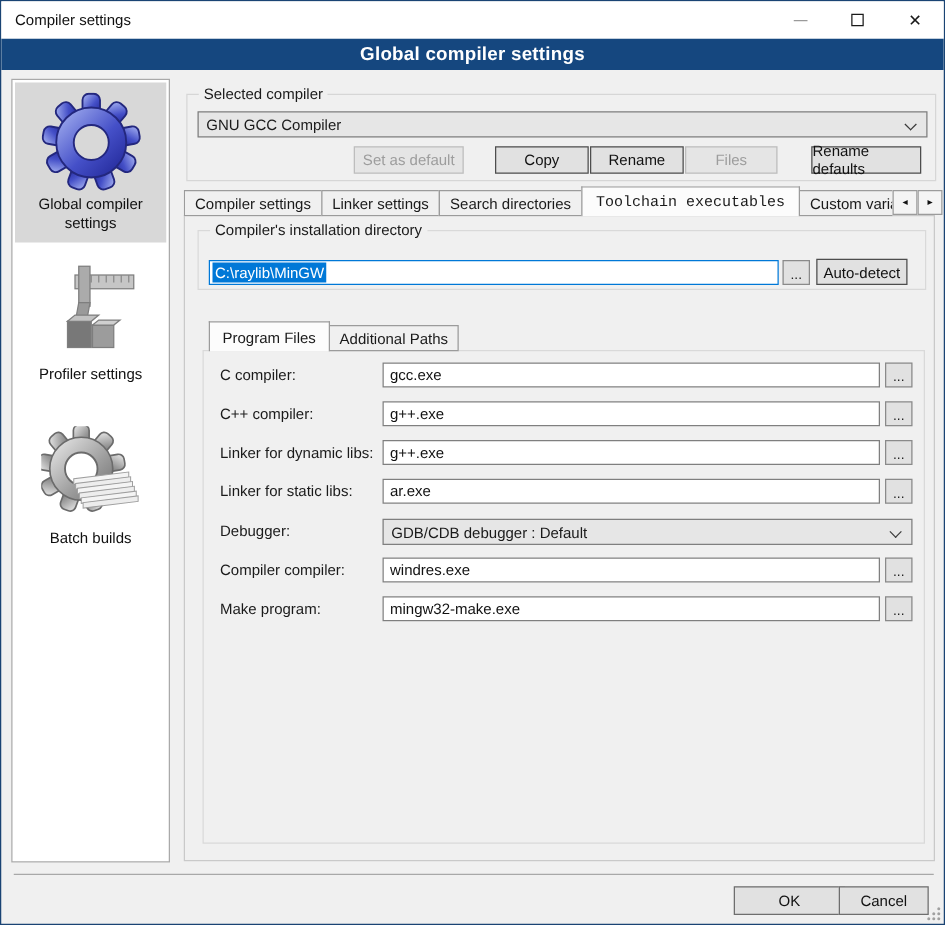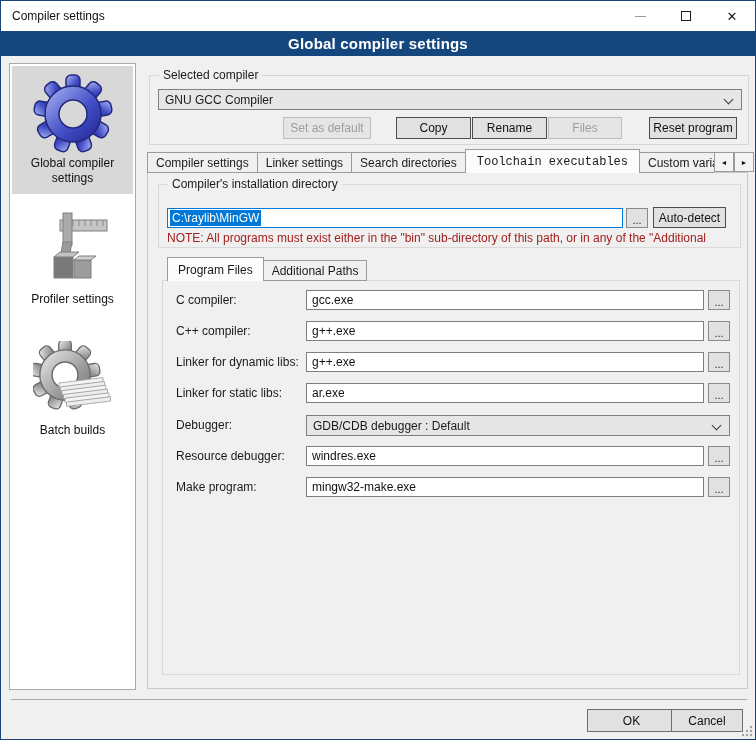--- a/index.html
+++ b/index.html
@@ -68,21 +68,21 @@
   .tab-scroll { position:absolute; top:151px; width:20px; height:20px; background:#F4F4F4;
                 border:1px solid #9B9B9B; display:flex; align-items:center; justify-content:center;
                 font-size:7px; color:#111; z-index:5; }
   .ts-left  { left:713px; }
   .ts-right { left:733px; }
 
   
   .tab-page { position:absolute; left:146px; top:171px; width:601px; height:517px;
               border:1px solid #C9C9C9; background:#F0F0F0; z-index:2; }
 
-  .g-install { left:10px; top:11px; width:583px; height:64px; border-color:#D9D9D9; }
+  .g-install { left:10px; top:11px; width:583px; height:48px; border-color:#D9D9D9; }
   .install-input { position:absolute; left:8px; top:23px; width:456px; height:20px;
                    background:#fff; border:1px solid #0078D7; display:flex; align-items:center;
                    padding-left:2px; overflow:hidden; white-space:nowrap; }
   .install-input .sel { background:#0078D7; color:#fff; padding:1px 2px; font-size:12px; }
   .dots-btn { position:absolute; width:22px; height:20px; background:#E1E1E1; border:1px solid #8A8A8A;
               font-size:11px; display:flex; align-items:flex-end; justify-content:center;
               padding-bottom:5px; line-height:4px; color:#222; }
   .d-install { left:467px; top:23px; }
   .b-autodetect { left:494px; top:22px; width:73px; height:21px; }
   .note { position:absolute; left:8px; top:46px; width:572px; color:#A32020; font-size:12px;
@@ -218,21 +218,21 @@
   <div class="groupbox g-selected-compiler">
     <span class="glabel">Selected compiler</span>
     <div class="combo combo-compiler">
       <span>GNU GCC Compiler</span>
       <span class="chev"></span>
     </div>
     <div class="btn disabled b-setdefault">Set as default</div>
     <div class="btn b-copy">Copy</div>
     <div class="btn b-rename">Rename</div>
     <div class="btn disabled b-delete">Files</div>
-    <div class="btn b-reset">Reset program</div>
+    <div class="btn b-reset">Rename defaults</div>
   </div>
 
   <div class="main-tabs">
     <div class="mtab">Compiler settings</div>
     <div class="mtab">Linker settings</div>
     <div class="mtab">Search directories</div>
     <div class="mtab active">Toolchain executables</div>
     <div class="mtab">Custom variables</div>
 
   </div>
@@ -245,21 +245,20 @@
 
   <div class="tab-page">
 
     <div class="groupbox g-install">
       <span class="glabel">Compiler's installation directory</span>
       <div class="install-input">
         <span class="sel">C:\raylib\MinGW</span>
       </div>
       <div class="dots-btn d-install">...</div>
       <div class="btn b-autodetect">Auto-detect</div>
-      <div class="note">NOTE: All programs must exist either in the "bin" sub-directory of this path, or in any of the "Additional</div>
     </div>
 
     <div class="sub-tabs">
       <div class="stab active">Program Files</div>
       <div class="stab">Additional Paths</div>
     </div>
 
     <div class="inner-panel">
       <div class="frow r0">
         <span class="flabel">C compiler:</span>
@@ -282,21 +281,21 @@
         <div class="dots-btn">...</div>
       </div>
       <div class="frow r4">
         <span class="flabel">Debugger:</span>
         <div class="combo combo-debugger">
           <span>GDB/CDB debugger : Default</span>
           <span class="chev"></span>
         </div>
       </div>
       <div class="frow r5">
-        <span class="flabel">Resource debugger:</span>
+        <span class="flabel">Compiler compiler:</span>
         <input class="txt" type="text" value="windres.exe" style="">
         <div class="dots-btn">...</div>
       </div>
       <div class="frow r6">
         <span class="flabel">Make program:</span>
         <input class="txt" type="text" value="mingw32-make.exe" style="">
         <div class="dots-btn">...</div>
       </div>
     </div>
   </div>

